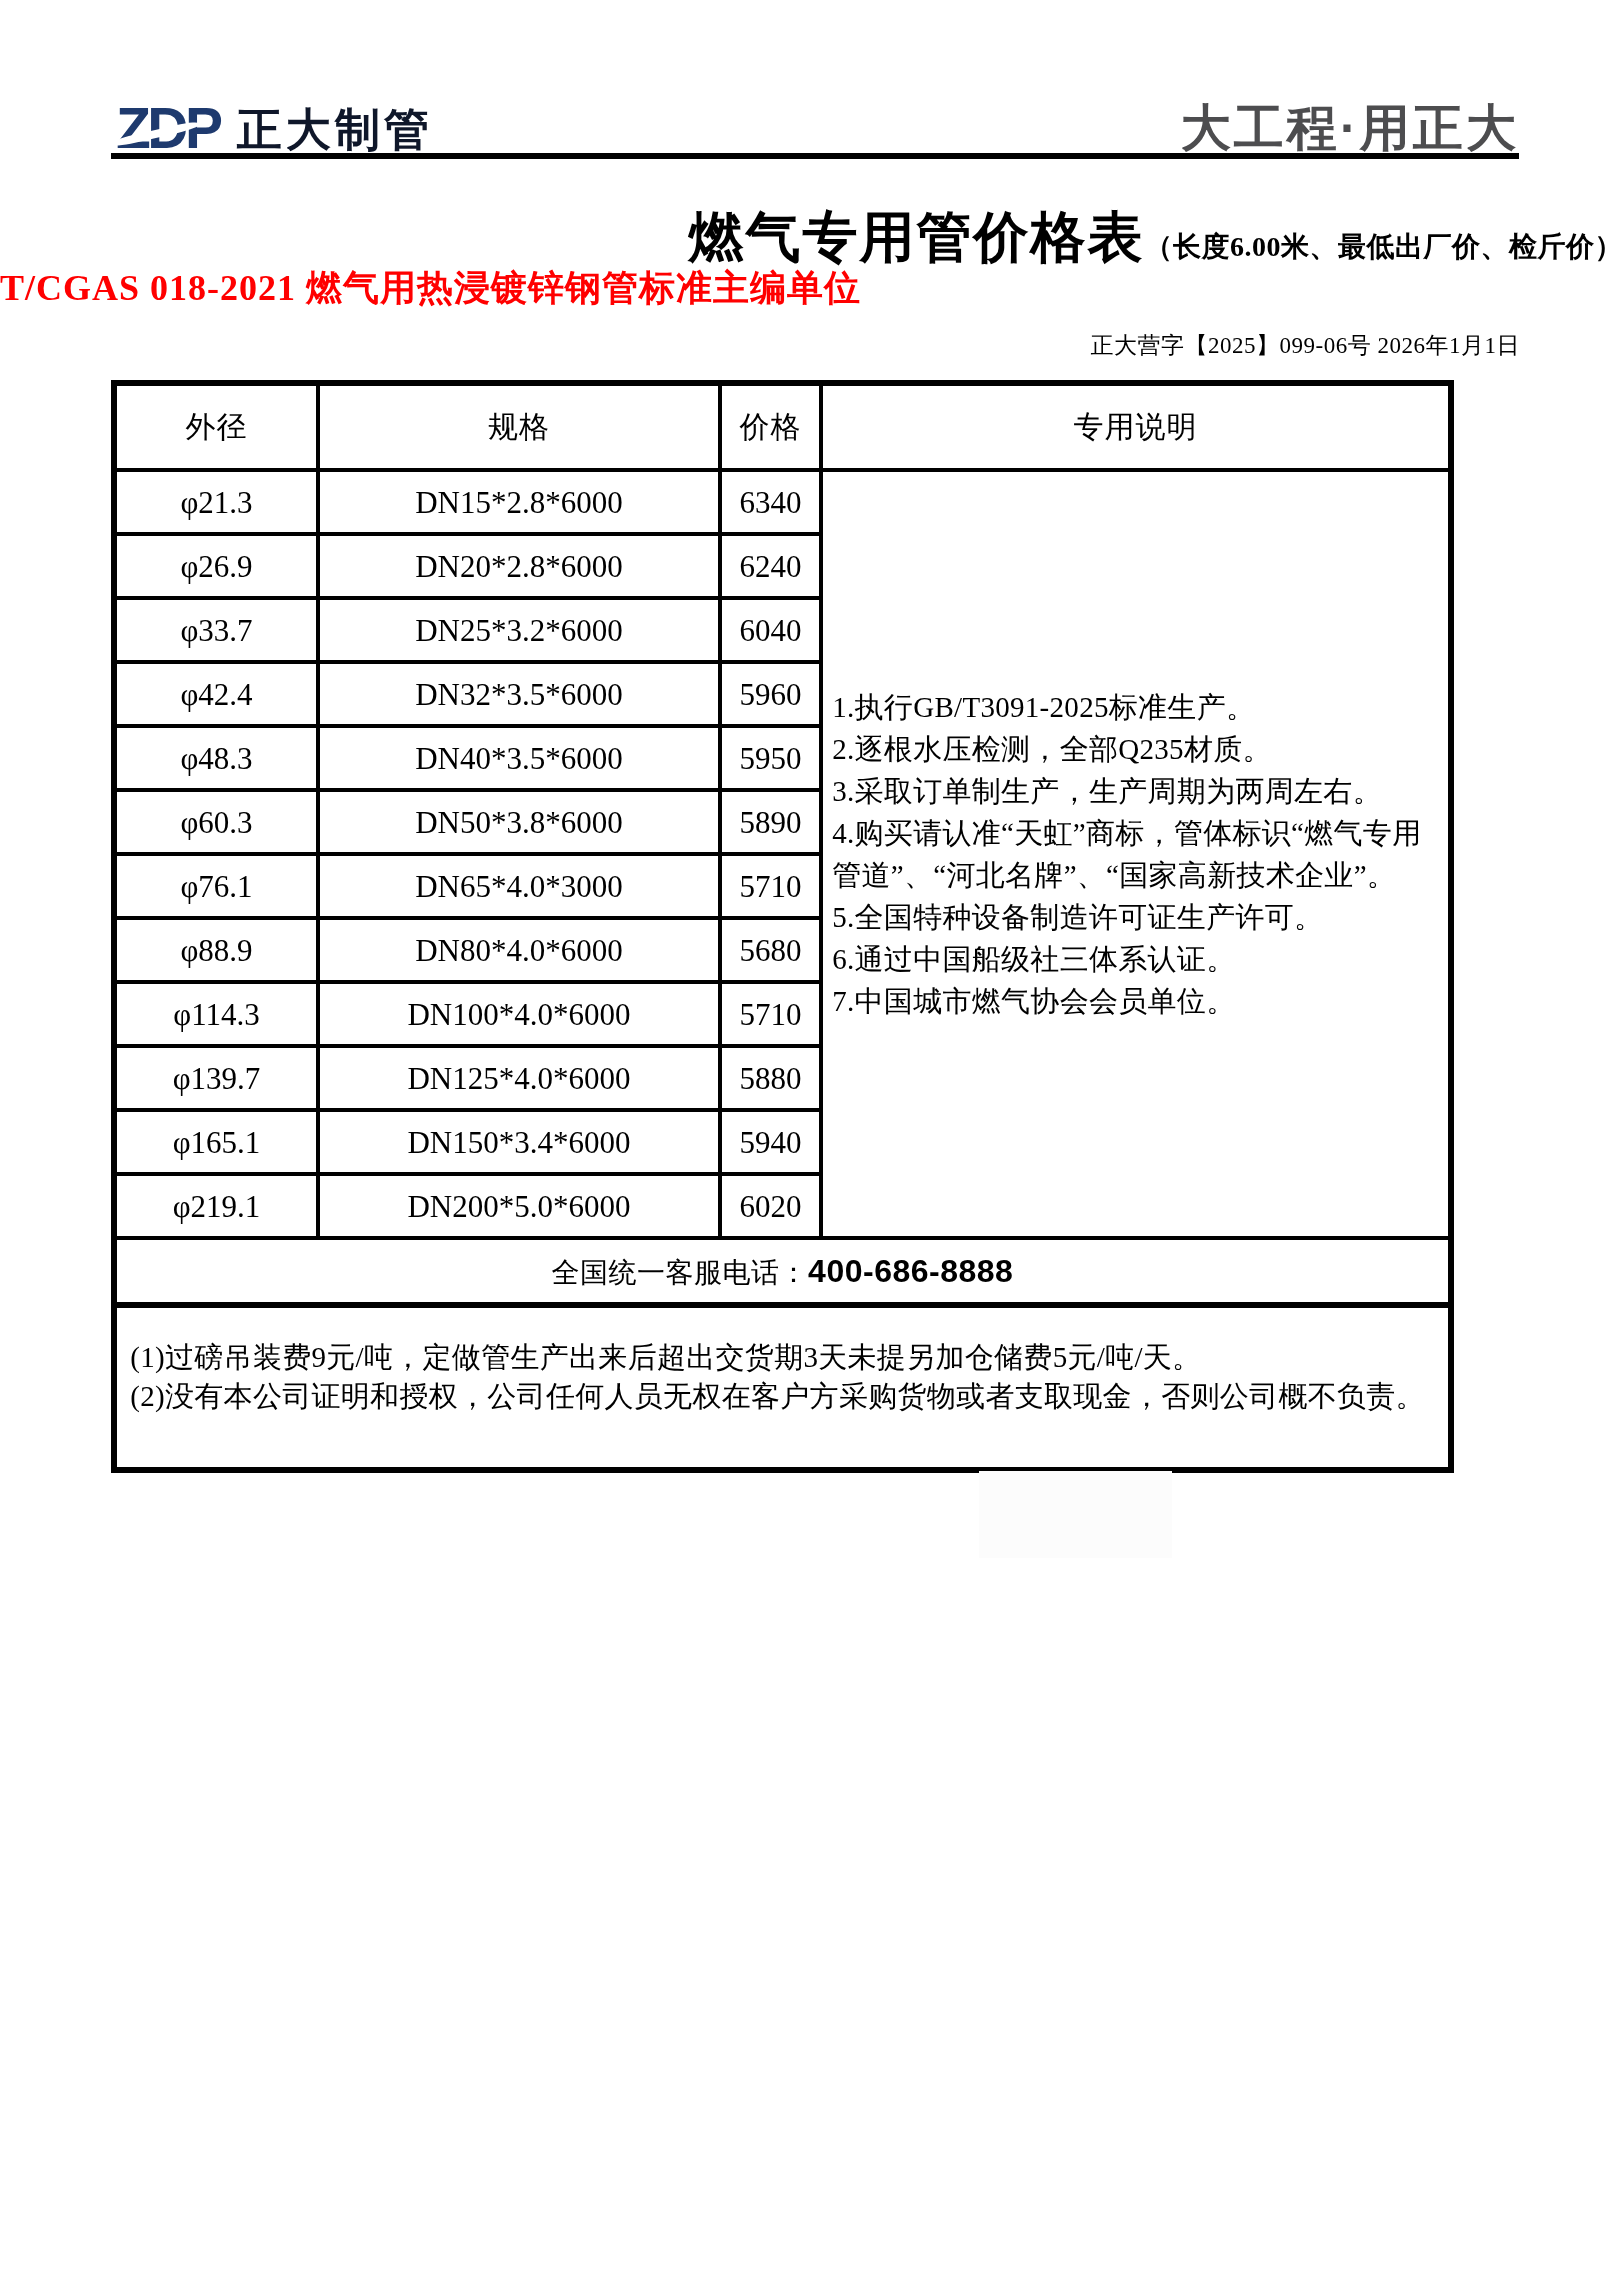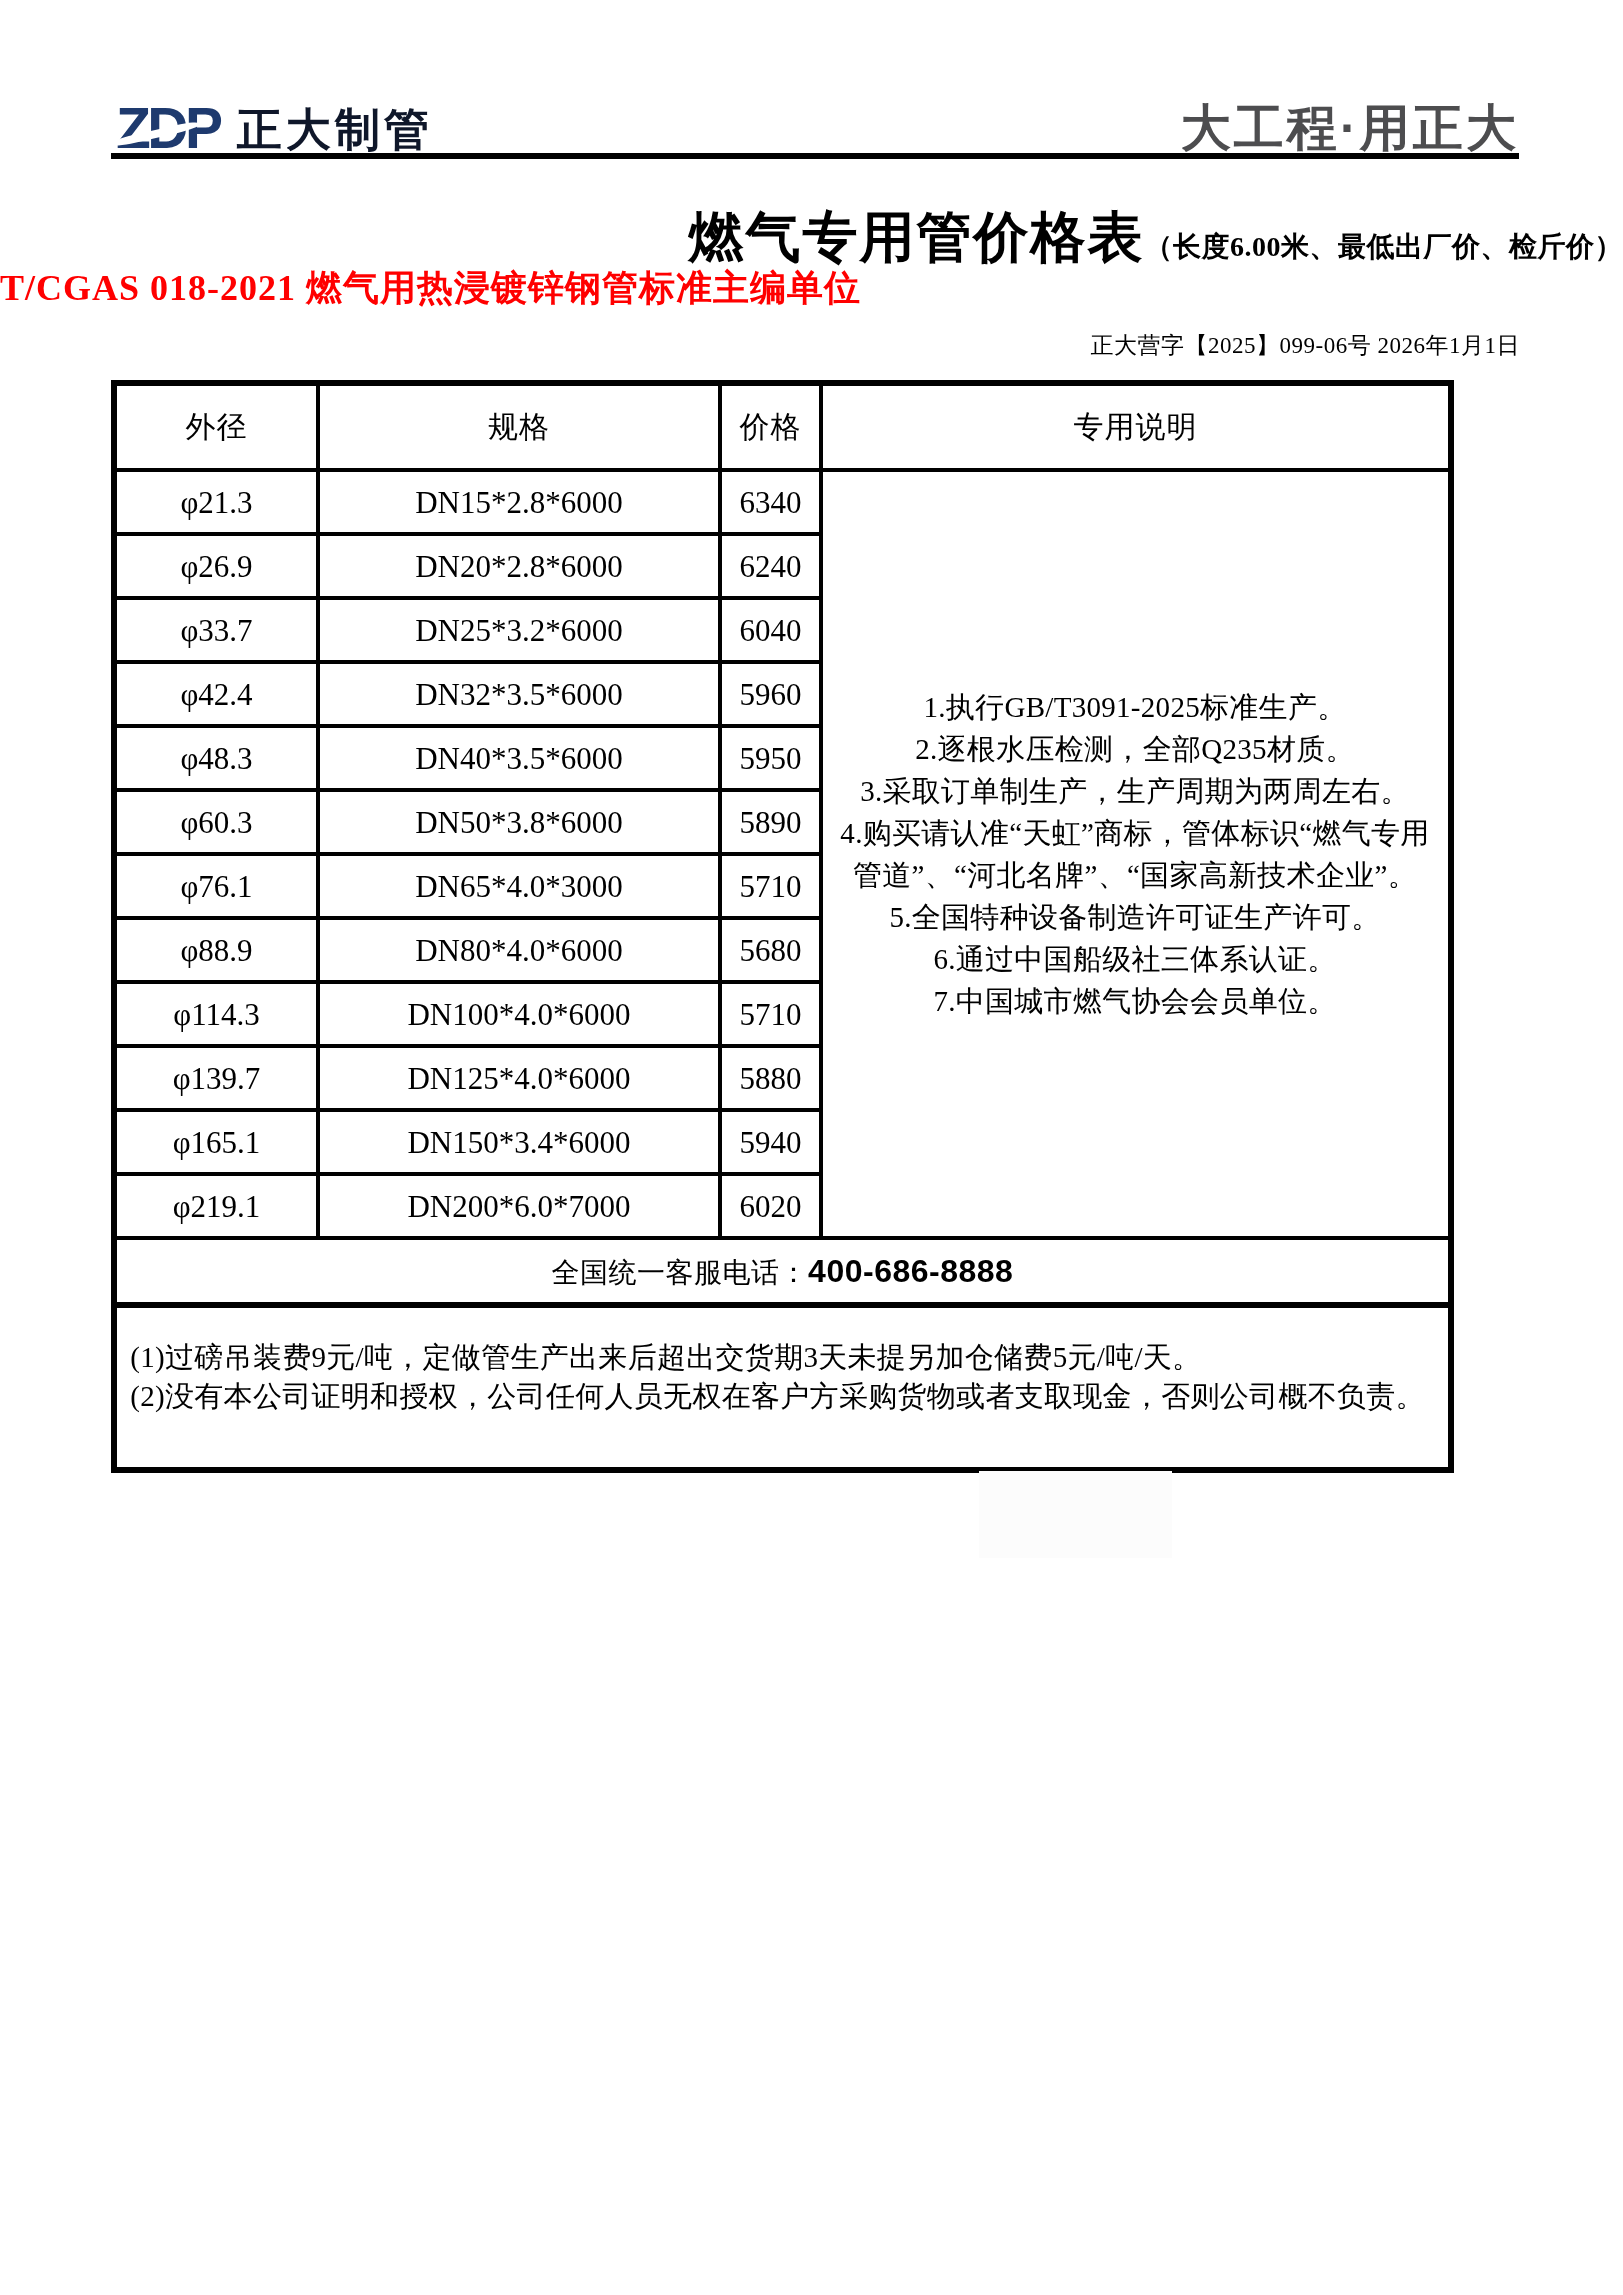--- a/index.html
+++ b/index.html
@@ -60,21 +60,21 @@
   .price-table th,.price-table td{
     border:4.6px solid #000;
     text-align:center;vertical-align:middle;
     line-height:1;overflow:hidden;
     padding:0;
   }
   .price-table th{height:82px;font-weight:normal;font-size:30px;letter-spacing:1px;}
   .price-table tr.data-row{height:64px;}
   .price-table td{font-size:31px;}
   td.notes-cell{
-    text-align:center;vertical-align:middle;
+    text-align:left;vertical-align:middle;
     font-size:29px;line-height:42px;
     padding:0 10.2px 0 9.2px;letter-spacing:0.3px;
   }
   .notes-cell .note-line{white-space:normal;}
   tr.phone-row{height:67px;}
   td.phone-cell{font-size:28px;letter-spacing:0.5px;}
   .phone-number{
     font-family:"Liberation Sans","DejaVu Sans",sans-serif;
     font-weight:700;font-size:32px;letter-spacing:0.5px;
   }
@@ -188,21 +188,21 @@
           <td>DN125*4.0*6000</td>
           <td>5880</td>
         </tr>
         <tr class="data-row">
           <td>φ165.1</td>
           <td>DN150*3.4*6000</td>
           <td>5940</td>
         </tr>
         <tr class="data-row">
           <td>φ219.1</td>
-          <td>DN200*6.0*7000</td>
+          <td>DN200*5.0*6000</td>
           <td>6020</td>
         </tr>
         <tr class="phone-row">
           <td class="phone-cell" colspan="4">
             <span>全国统一客服电话：</span><span class="phone-number">400-686-8888</span>
           </td>
         </tr>
       </tbody>
     </table>
 

